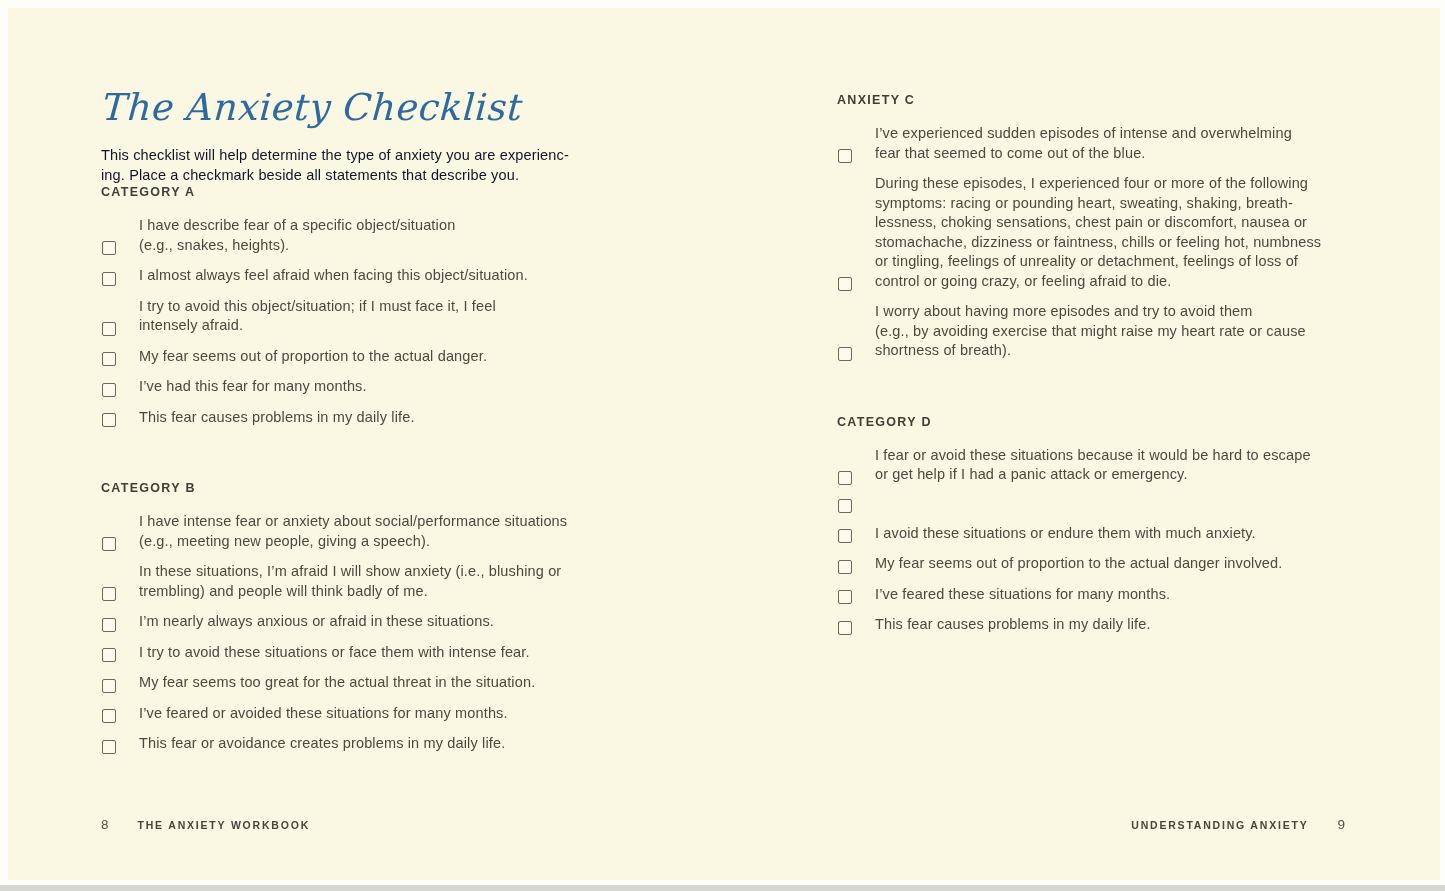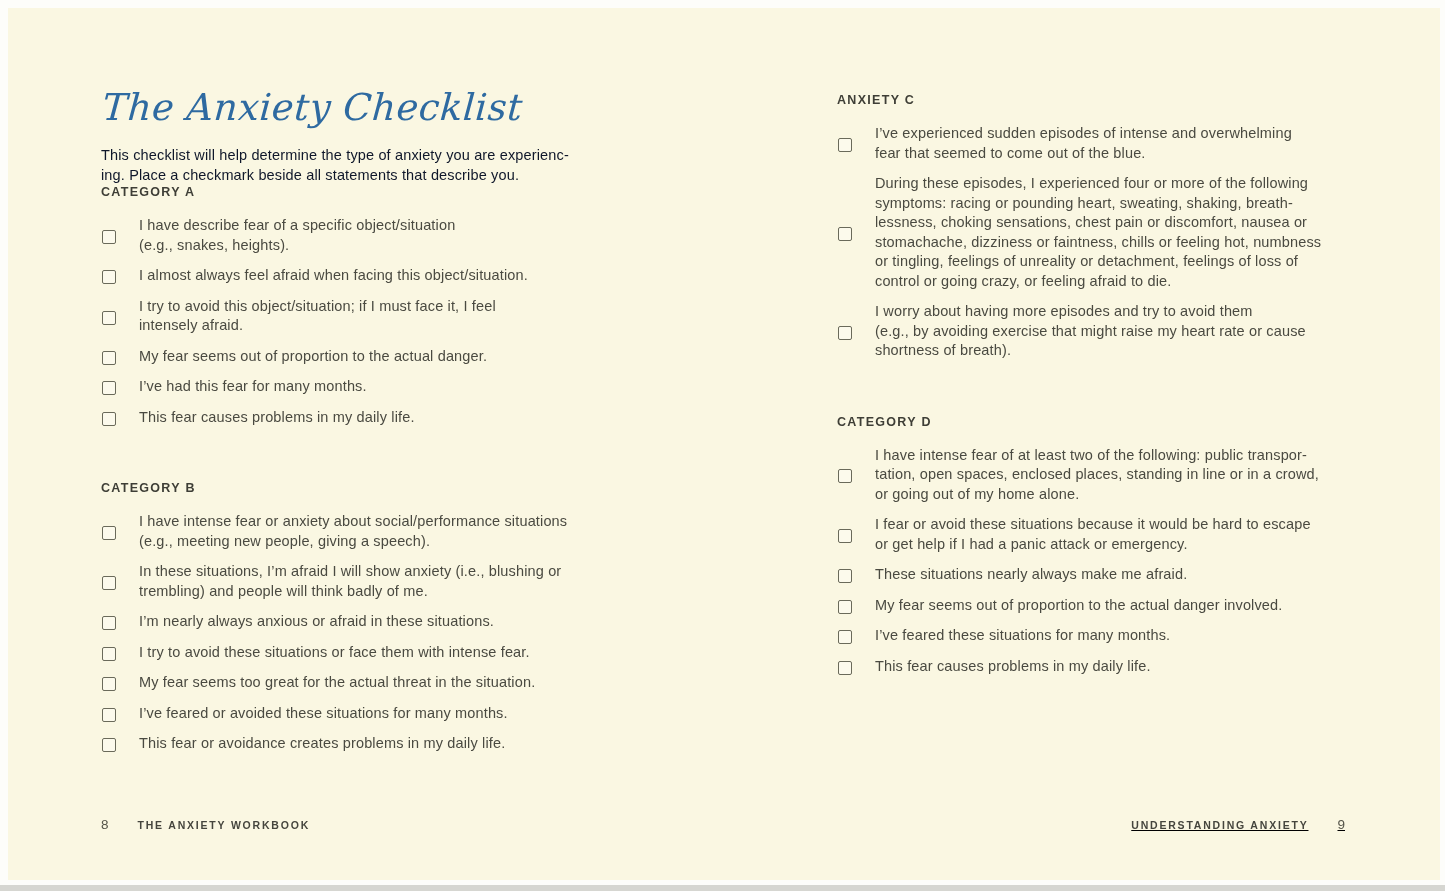--- a/index.html
+++ b/index.html
@@ -58,21 +58,21 @@
   .category + .category { margin-top: 54px; }
   .cat-header {
     font-size: 12.5px;
     font-weight: bold;
     letter-spacing: 1.3px;
     color: #3e3e36;
     margin-bottom: 17px;
   }
   .item {
     display: flex;
-    align-items: center;
+    align-items: flex-end;
     margin-bottom: 11px;
   }
   .checkbox {
     flex: none;
     width: 12px;
     height: 12px;
     border: 1.4px solid #6a6a5a;
     border-radius: 2px;
     background: rgba(255,255,255,0.35);
     margin: 3px 23px 0 1px;
@@ -85,21 +85,21 @@
     white-space: pre-line;
   }
   .footer {
     position: absolute;
     top: 809px;
     display: flex;
     align-items: baseline;
     gap: 29px;
   }
   .footer-left  { left: 93px; }
-  .footer-right { right: 95px; text-decoration: underline; }
+  .footer-right { right: 95px; }
   .page-number {
     font-size: 13.5px;
     color: #55554a;
   }
   .footer-label {
     font-size: 10.5px;
     font-weight: bold;
     letter-spacing: 1.8px;
     color: #45453d;
   }
@@ -205,32 +205,29 @@
 (e.g., by avoiding exercise that might raise my heart rate or cause
 shortness of breath).</span>
       </div>
     </div>
 
     <div class="category">
       <div class="cat-header">CATEGORY D</div>
 
       <div class="item">
         <span class="checkbox"></span>
-        <span class="item-text">I have intense fear of at least two of the following: public transpor-
-tation, open spaces, enclosed places, standing in line or in a crowd,
-or going out of my home alone.</span>
-      </div>
-      <div class="item">
-        <span class="checkbox"></span>
         <span class="item-text">I fear or avoid these situations because it would be hard to escape
 or get help if I had a panic attack or emergency.</span>
       </div>
       <div class="item">
         <span class="checkbox"></span>
-        <span class="item-text">These situations nearly always make me afraid.</span>
+      </div>
+      <div class="item">
+        <span class="checkbox"></span>
+        <span class="item-text">I avoid these situations or endure them with much anxiety.</span>
       </div>
       <div class="item">
         <span class="checkbox"></span>
         <span class="item-text">My fear seems out of proportion to the actual danger involved.</span>
       </div>
       <div class="item">
         <span class="checkbox"></span>
         <span class="item-text">I’ve feared these situations for many months.</span>
       </div>
       <div class="item">

